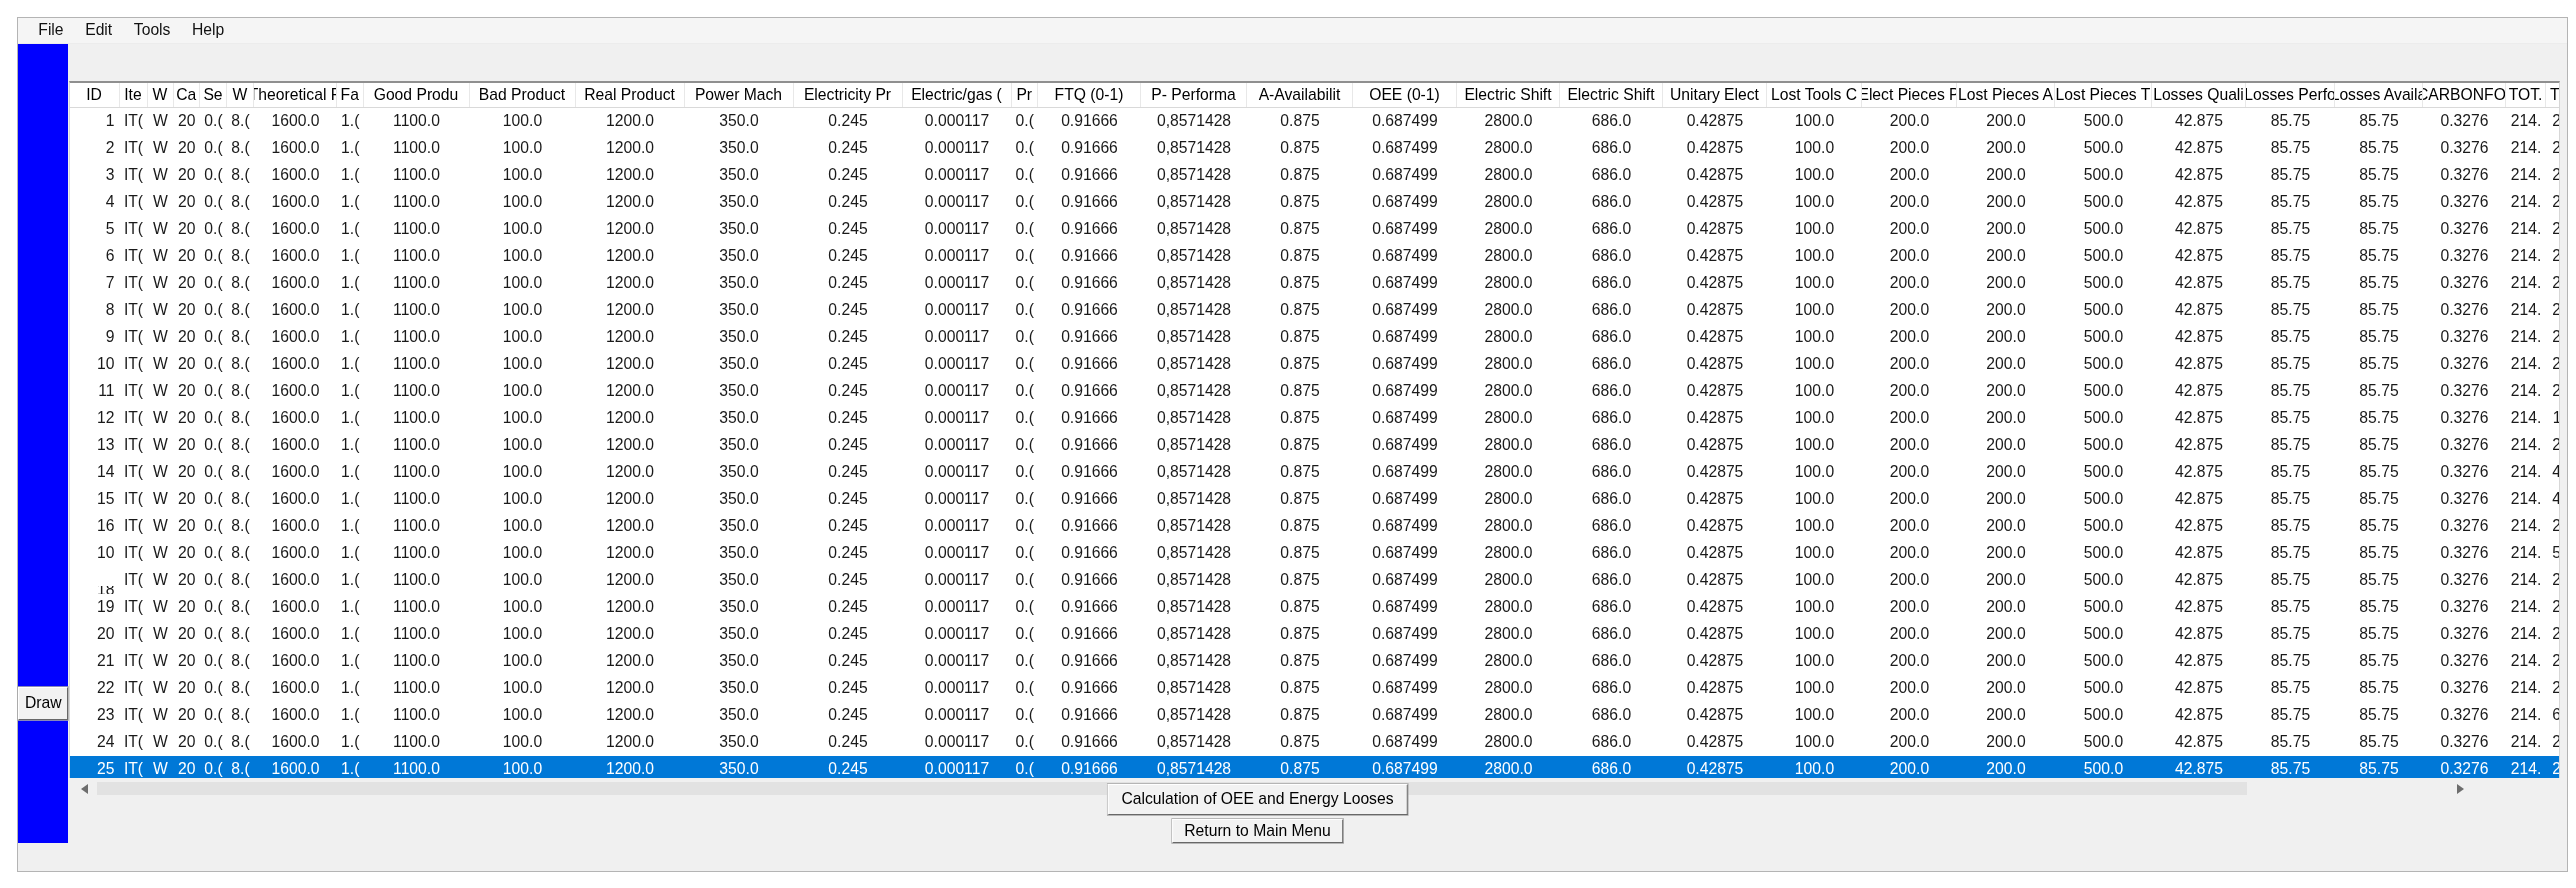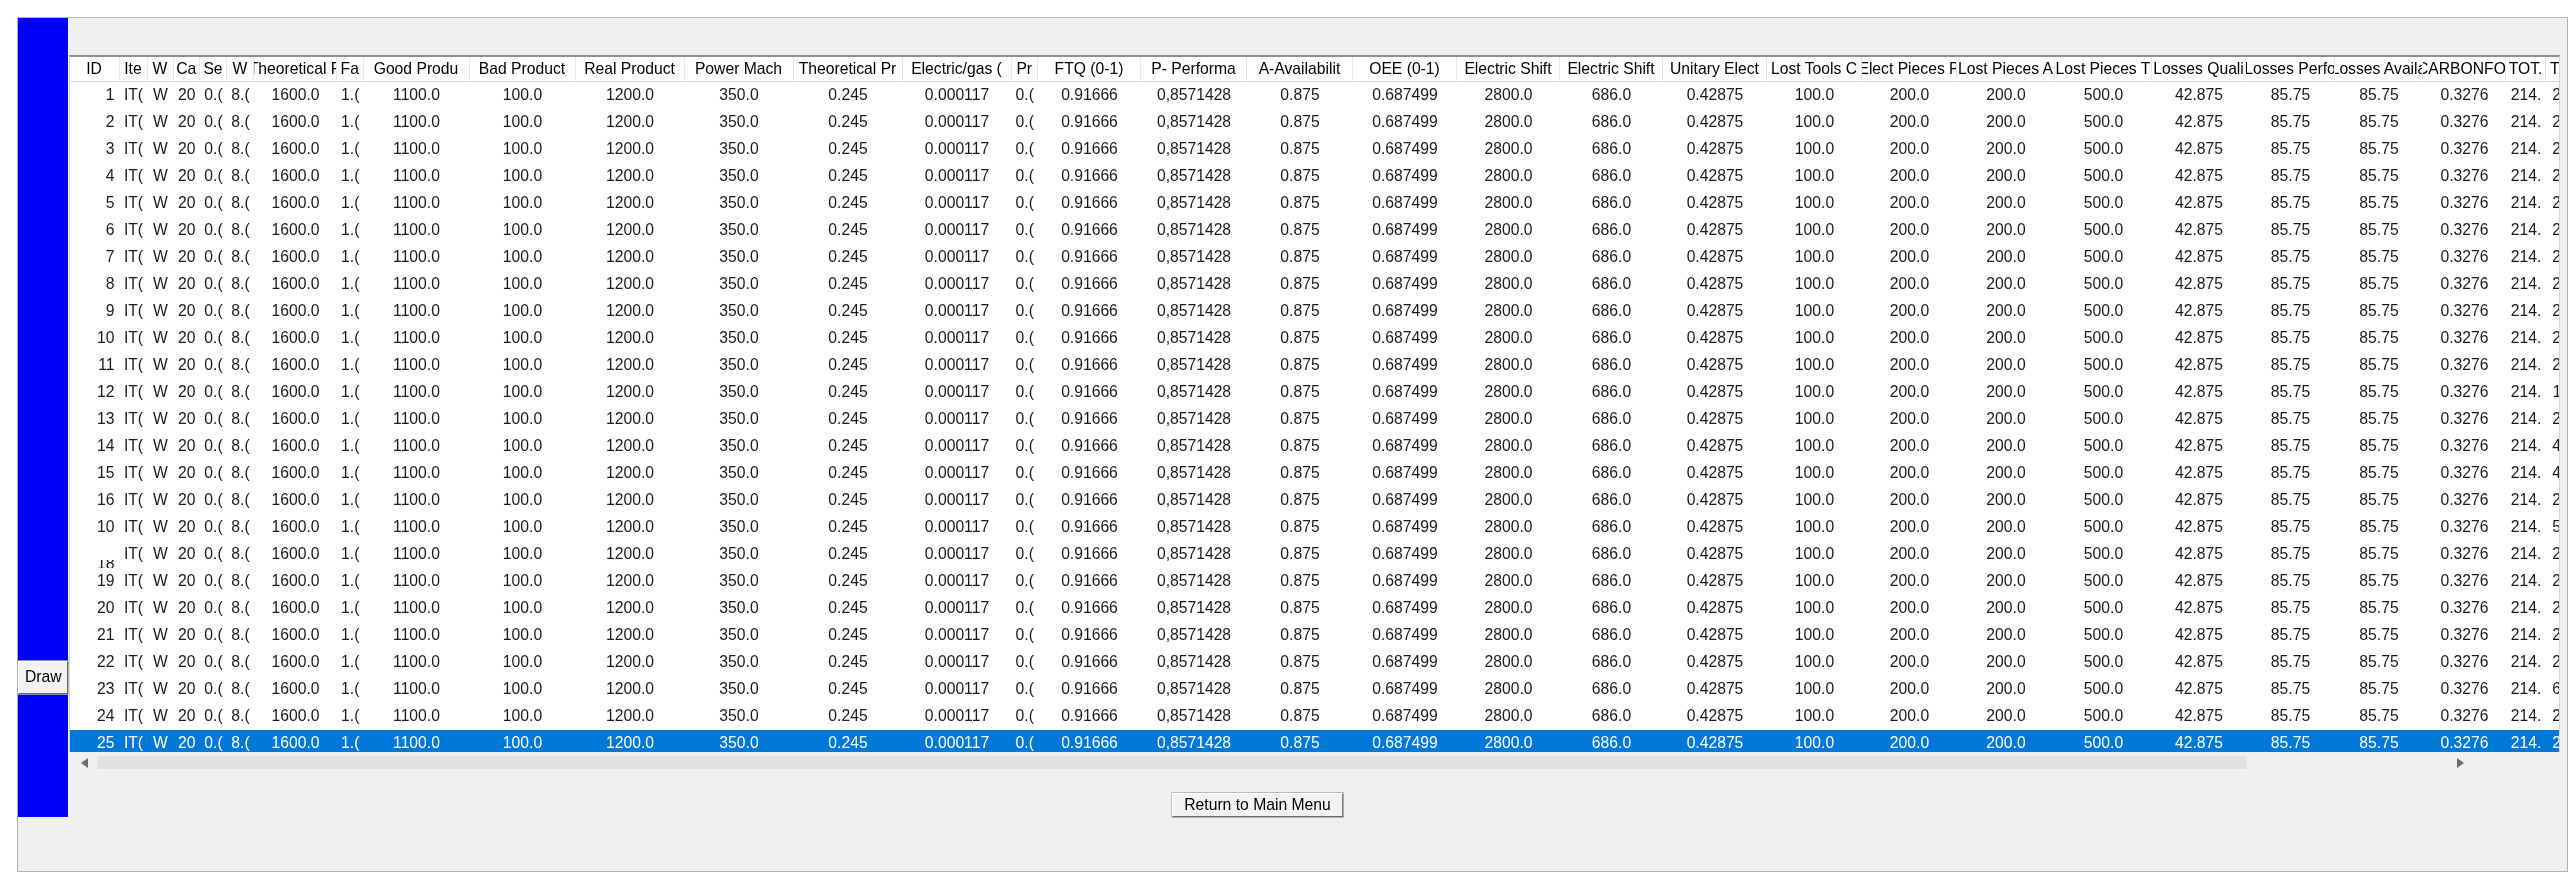--- a/index.html
+++ b/index.html
@@ -61,40 +61,46 @@
   .tri-right { width:0; height:0; border-top:5.8px solid transparent; border-bottom:5.8px solid transparent; border-left:7.4px solid #6d6d6d; }
   .scroll-thumb { position:absolute; left:28px; top:1.7px; width:2150px; height:13.2px; background:#e2e2e2; }
 </style>
 </head>
 <body>
 
 <div class="page">
   <div class="window">
 
 
+    <div class="menubar">
+      <span class="menu-item">File</span>
+      <span class="menu-item">Edit</span>
+      <span class="menu-item">Tools</span>
+      <span class="menu-item">Help</span>
+    </div>
 
     <div class="content">
       <div class="sidebar"></div>
 
 
       <div class="tree">
         <div class="thead" id="thead">
             <div class="th" style="flex: 0 0 50px;">ID</div>
             <div class="th" style="flex: 0 0 28px;">Ite</div>
             <div class="th" style="flex: 0 0 26px;">W</div>
             <div class="th" style="flex: 0 0 26.5px;">Ca</div>
             <div class="th" style="flex: 0 0 27px;">Se</div>
             <div class="th" style="flex: 0 0 27px;">W</div>
             <div class="th" style="flex: 0 0 83px;">Theoretical P</div>
             <div class="th" style="flex: 0 0 26.5px;">Fa</div>
             <div class="th" style="flex: 0 0 106px;">Good Produ</div>
             <div class="th" style="flex: 0 0 106px;">Bad Product</div>
             <div class="th" style="flex: 0 0 109px;">Real Product</div>
             <div class="th" style="flex: 0 0 109px;">Power Mach</div>
-            <div class="th" style="flex: 0 0 109px;">Theoretical Pr</div>
+            <div class="th" style="flex: 0 0 109px;">Electricity Pr</div>
             <div class="th" style="flex: 0 0 109px;">Electric/gas (</div>
             <div class="th" style="flex: 0 0 26.5px;">Pr</div>
             <div class="th" style="flex: 0 0 103px;">FTQ (0-1)</div>
             <div class="th" style="flex: 0 0 106px;">P- Performa</div>
             <div class="th" style="flex: 0 0 106px;">A-Availabilit</div>
             <div class="th" style="flex: 0 0 104px;">OEE (0-1)</div>
             <div class="th" style="flex: 0 0 103px;">Electric Shift</div>
             <div class="th" style="flex: 0 0 103px;">Electric Shift</div>
             <div class="th" style="flex: 0 0 104px;">Unitary Elect</div>
             <div class="th" style="flex: 0 0 95px;">Lost Tools C</div>
@@ -966,18 +972,19 @@
         <div class="scroll-thumb"></div>
         <div class="scroll-btn left">
             <span class="tri-left"></span>
           </div>
         <div class="scroll-btn right">
             <span class="tri-right"></span>
           </div>
       </div>
 
       <div class="tk-btn draw-btn">Draw</div>
+      <div class="tk-btn calc-btn">Calculation of OEE and Energy Looses</div>
       <div class="tk-btn return-btn">Return to Main Menu</div>
     </div>
 
   </div>
 </div>
 
 
 </body></html>

